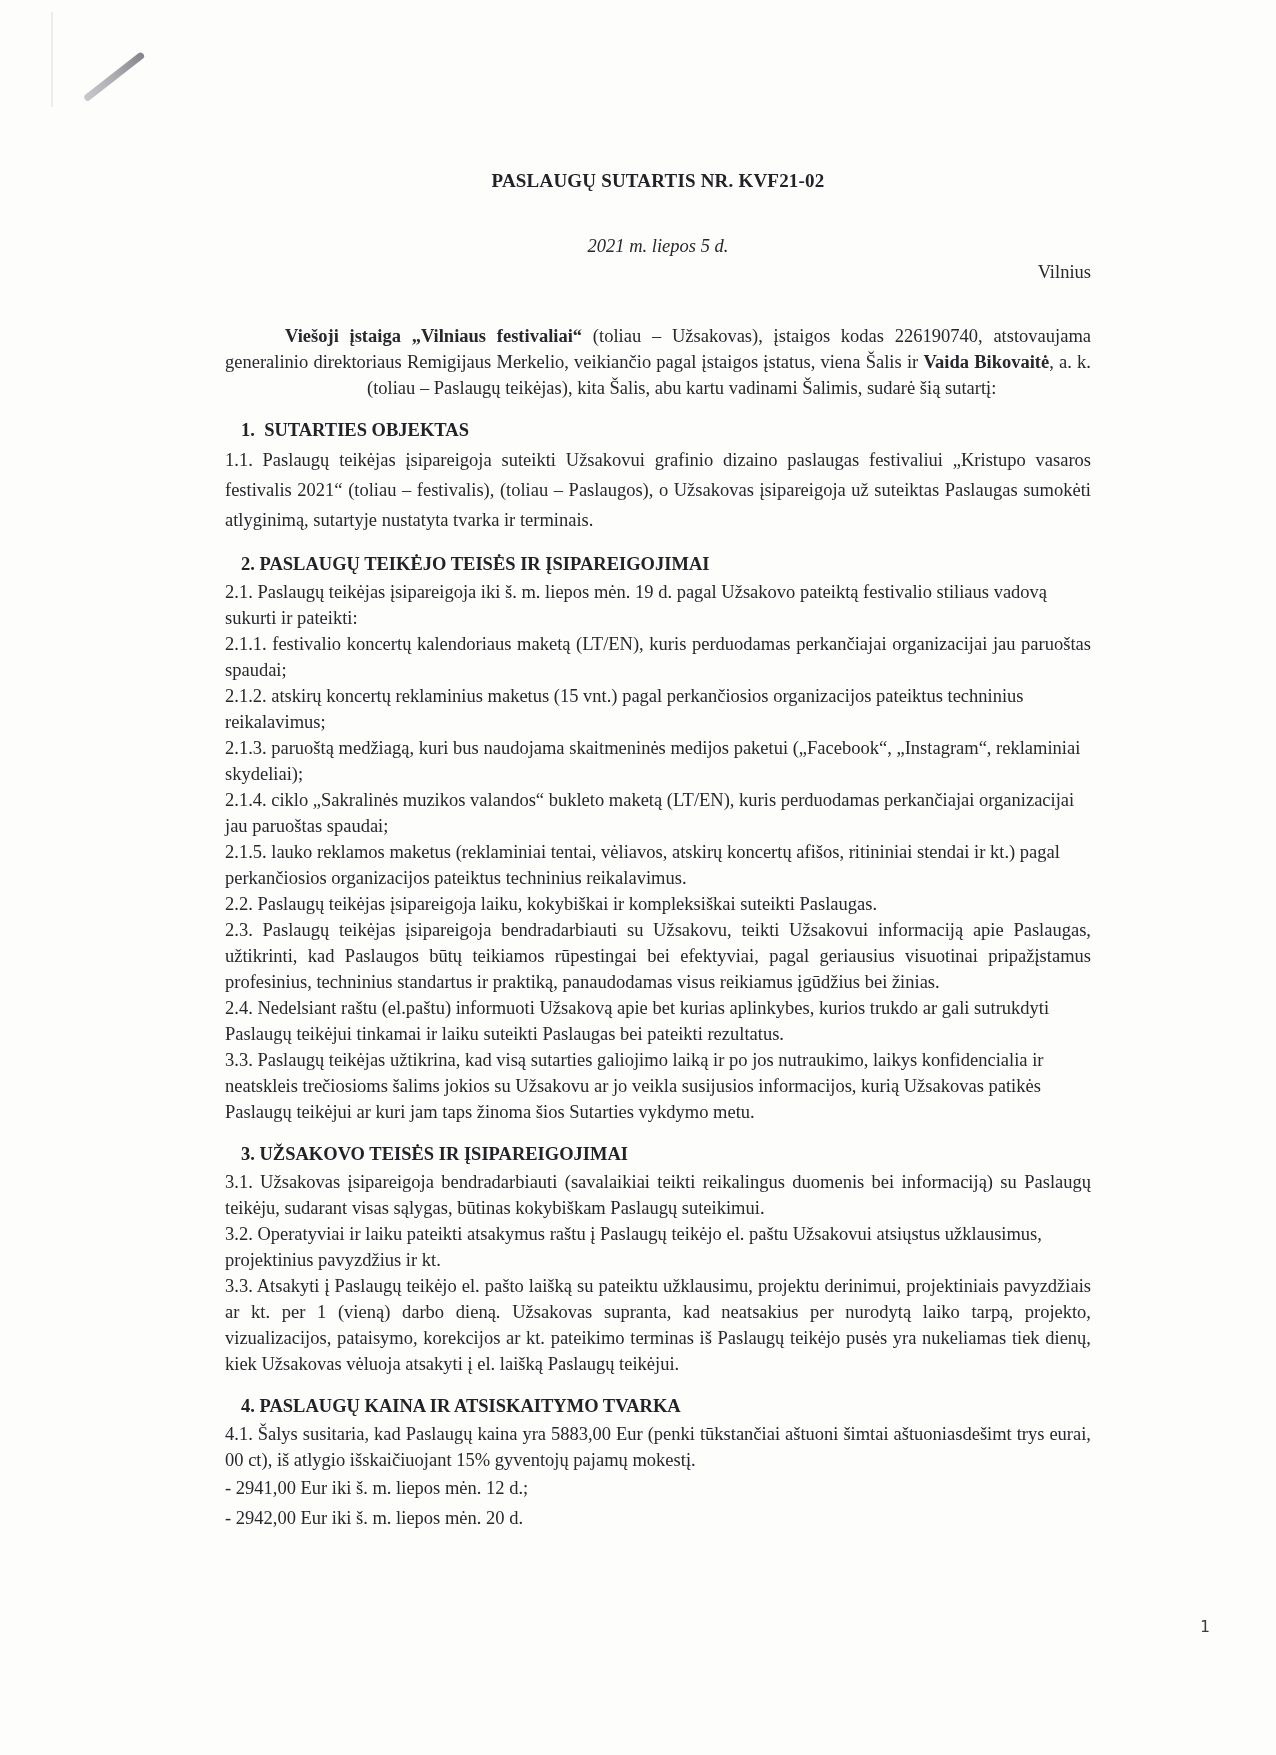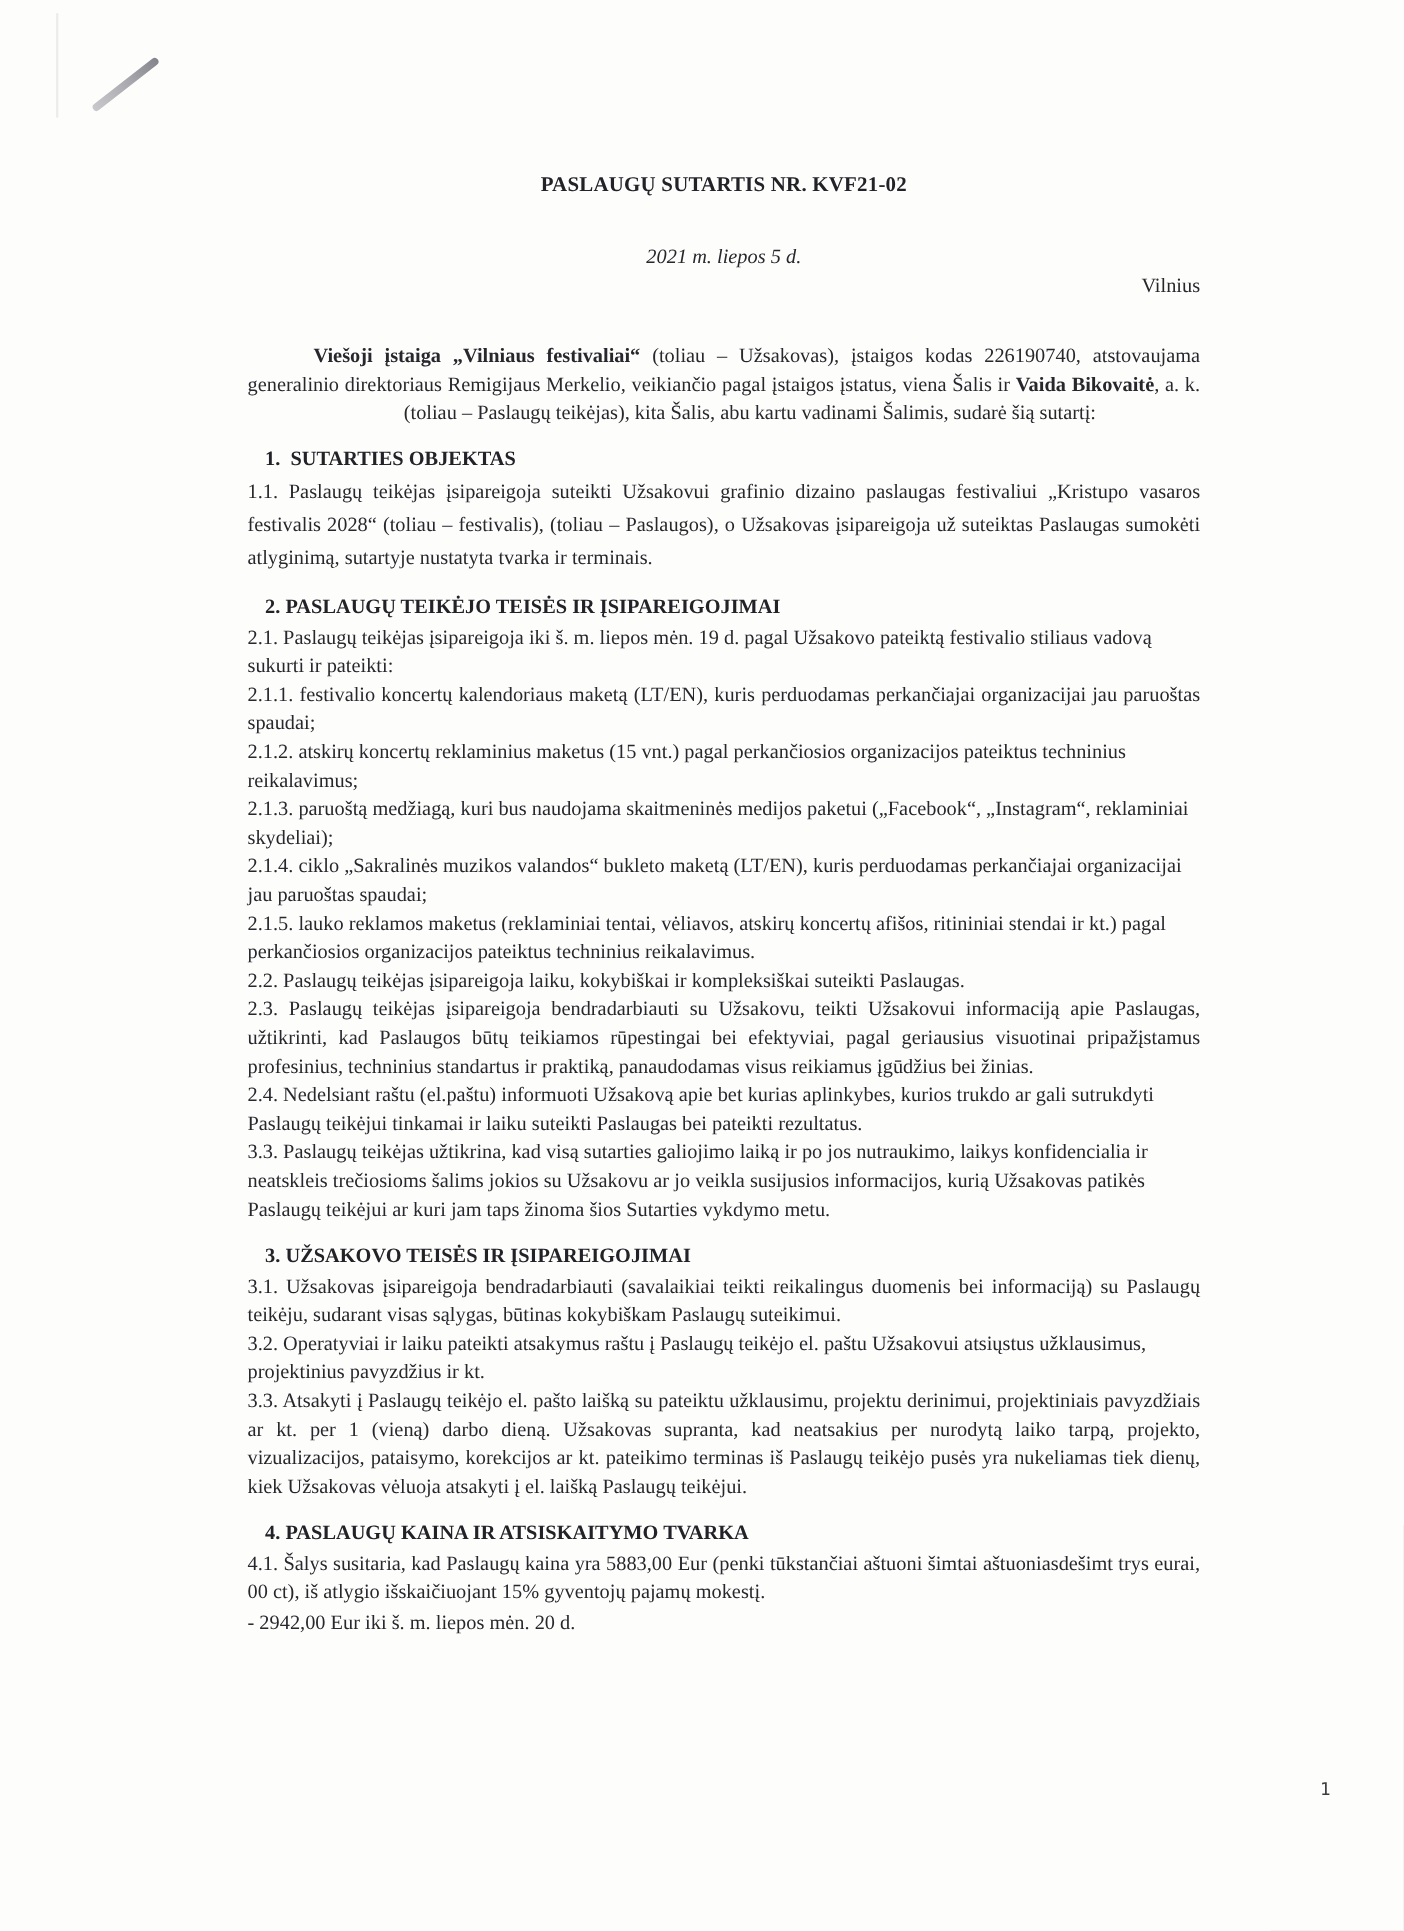--- a/index.html
+++ b/index.html
@@ -11,21 +11,21 @@
     color:#27272d;
     overflow:hidden;
   }
   .scan-edge{position:absolute;left:51px;top:12px;width:2px;height:95px;background:#ececea;}
   .pen-mark{
     position:absolute;left:85px;top:96px;width:74px;height:7px;border-radius:4px;
     background:linear-gradient(90deg,#c9c9cd 0%,#a8a8ae 55%,#84848c 100%);
     transform:rotate(-38deg);transform-origin:left center;
   }
   .column{
-    position:absolute;left:225px;top:6px;width:866px;
+    position:absolute;left:225px;top:18px;width:866px;
     font-size:18.5px;line-height:26px;
   }
   h1{
     font-size:19px;font-weight:bold;text-align:center;
     margin:150px 0 0 0;line-height:26px;letter-spacing:.2px;color:#222228;
   }
   .dateline{text-align:center;margin-top:39px;font-style:italic;}
   .placeline{text-align:right;}
   .intro{margin:38px 0 0 0;text-align:justify;text-indent:60px;}
   .gap{display:inline-block;width:142px;}
@@ -53,21 +53,21 @@
   <div class="column">
     <h1>PASLAUGŲ SUTARTIS NR. KVF21-02</h1>
     <div class="dateline">2021 m. liepos 5 d.</div>
     <div class="placeline">Vilnius</div>
 
     <p class="intro" id="intro"><span class="b">Viešoji įstaiga „Vilniaus festivaliai“</span><span> (toliau – Užsakovas), įstaigos kodas 226190740, atstovaujama generalinio direktoriaus Remigijaus Merkelio, veikiančio pagal įstaigos įstatus, viena Šalis ir </span><span class="b">Vaida Bikovaitė</span><span>, a. k.</span><span class="gap" style="width: 142px;"></span><span>(toliau – Paslaugų teikėjas), kita Šalis, abu kartu vadinami Šalimis, sudarė šią sutartį:</span></p>
 
     <div id="sections">
         <section>
           <h2>1.  SUTARTIES OBJEKTAS</h2>
-          <p class="justify loose">1.1. Paslaugų teikėjas įsipareigoja suteikti Užsakovui grafinio dizaino paslaugas festivaliui „Kristupo vasaros festivalis 2028“ (toliau – festivalis), (toliau – Paslaugos), o Užsakovas įsipareigoja už suteiktas Paslaugas sumokėti atlyginimą, sutartyje nustatyta tvarka ir terminais.</p>
+          <p class="justify loose">1.1. Paslaugų teikėjas įsipareigoja suteikti Užsakovui grafinio dizaino paslaugas festivaliui „Kristupo vasaros festivalis 2021“ (toliau – festivalis), (toliau – Paslaugos), o Užsakovas įsipareigoja už suteiktas Paslaugas sumokėti atlyginimą, sutartyje nustatyta tvarka ir terminais.</p>
         </section>
         <section>
           <h2>2. PASLAUGŲ TEIKĖJO TEISĖS IR ĮSIPAREIGOJIMAI</h2>
           <p class="">2.1. Paslaugų teikėjas įsipareigoja iki š. m. liepos mėn. 19 d. pagal Užsakovo pateiktą festivalio stiliaus vadovą sukurti ir pateikti:</p>
           <p class="justify">2.1.1. festivalio koncertų kalendoriaus maketą (LT/EN), kuris perduodamas perkančiajai organizacijai jau paruoštas spaudai;</p>
           <p class="">2.1.2. atskirų koncertų reklaminius maketus (15 vnt.) pagal perkančiosios organizacijos pateiktus techninius reikalavimus;</p>
           <p class="">2.1.3. paruoštą medžiagą, kuri bus naudojama skaitmeninės medijos paketui („Facebook“, „Instagram“, reklaminiai skydeliai);</p>
           <p class="">2.1.4. ciklo „Sakralinės muzikos valandos“ bukleto maketą (LT/EN), kuris perduodamas perkančiajai organizacijai jau paruoštas spaudai;</p>
           <p class="">2.1.5. lauko reklamos maketus (reklaminiai tentai, vėliavos, atskirų koncertų afišos, ritininiai stendai ir kt.) pagal perkančiosios organizacijos pateiktus techninius reikalavimus.</p>
           <p class="">2.2. Paslaugų teikėjas įsipareigoja laiku, kokybiškai ir kompleksiškai suteikti Paslaugas.</p>
@@ -77,19 +77,20 @@
         </section>
         <section>
           <h2>3. UŽSAKOVO TEISĖS IR ĮSIPAREIGOJIMAI</h2>
           <p class="justify">3.1. Užsakovas įsipareigoja bendradarbiauti (savalaikiai teikti reikalingus duomenis bei informaciją) su Paslaugų teikėju, sudarant visas sąlygas, būtinas kokybiškam Paslaugų suteikimui.</p>
           <p class="">3.2. Operatyviai ir laiku pateikti atsakymus raštu į Paslaugų teikėjo el. paštu Užsakovui atsiųstus užklausimus, projektinius pavyzdžius ir kt.</p>
           <p class="justify">3.3. Atsakyti į Paslaugų teikėjo el. pašto laišką su pateiktu užklausimu, projektu derinimui, projektiniais pavyzdžiais ar kt. per 1 (vieną) darbo dieną. Užsakovas supranta, kad neatsakius per nurodytą laiko tarpą, projekto, vizualizacijos, pataisymo, korekcijos ar kt. pateikimo terminas iš Paslaugų teikėjo pusės yra nukeliamas tiek dienų, kiek Užsakovas vėluoja atsakyti į el. laišką Paslaugų teikėjui.</p>
         </section>
         <section>
           <h2>4. PASLAUGŲ KAINA IR ATSISKAITYMO TVARKA</h2>
           <p class="justify">4.1. Šalys susitaria, kad Paslaugų kaina yra 5883,00 Eur (penki tūkstančiai aštuoni šimtai aštuoniasdešimt trys eurai, 00 ct), iš atlygio išskaičiuojant 15% gyventojų pajamų mokestį.</p>
+          <p class="pay">- 2941,00 Eur iki š. m. liepos mėn. 12 d.;</p>
           <p class="pay">- 2942,00 Eur iki š. m. liepos mėn. 20 d.</p>
         </section>
       </div>
   </div>
 
   <div class="page-number">1</div>
 </div>
 
 </body></html>

